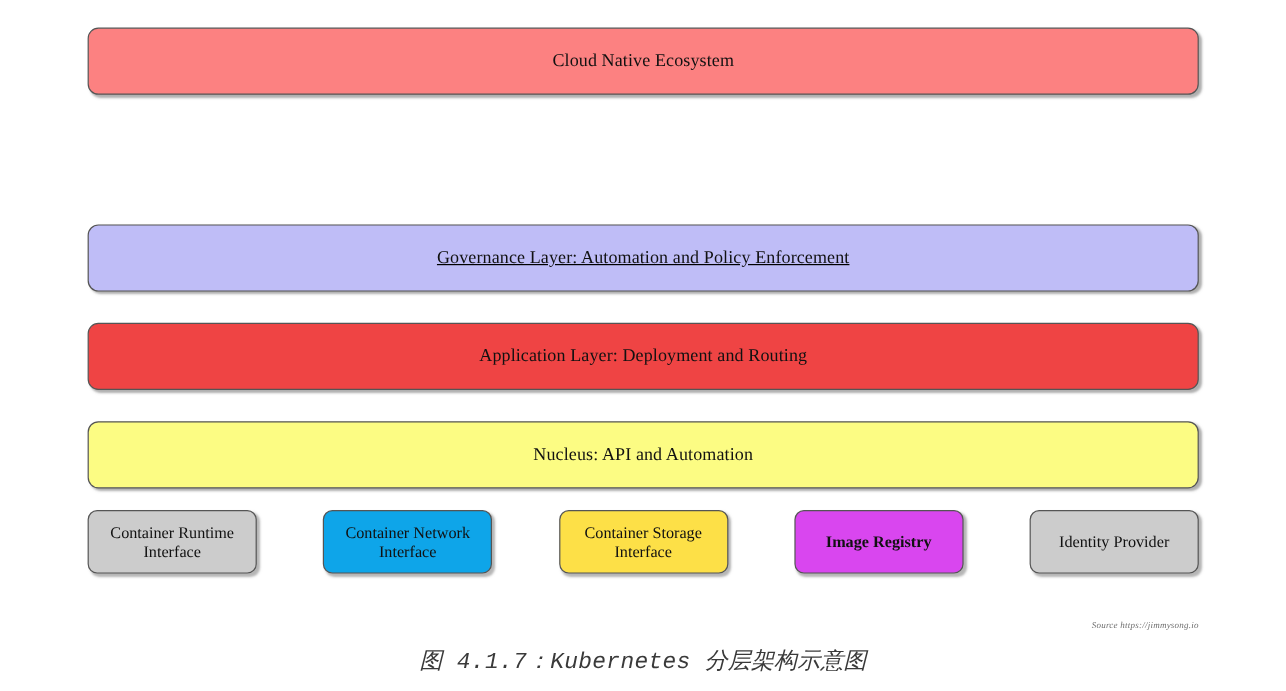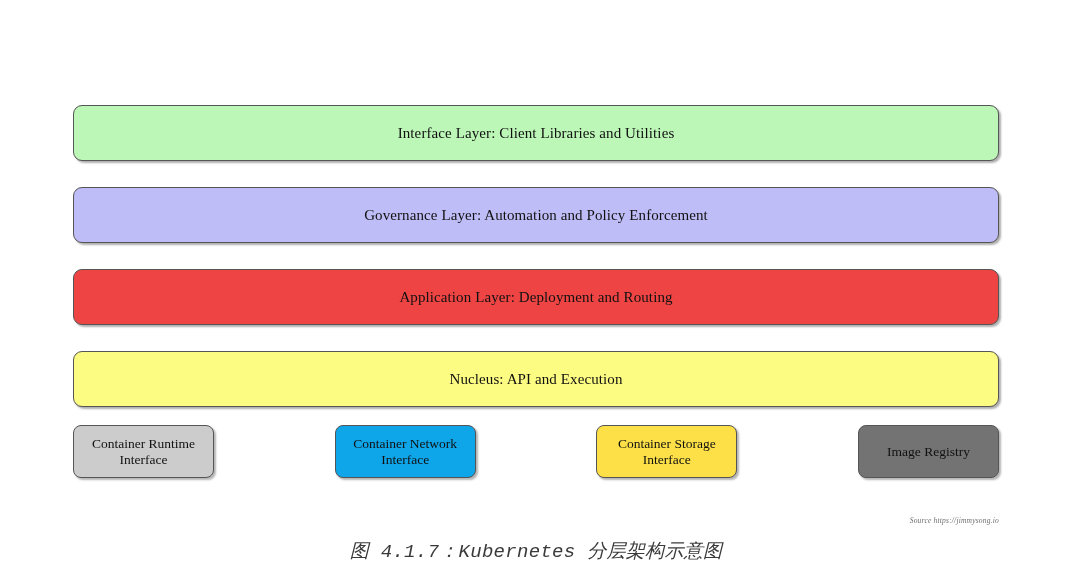--- a/index.html
+++ b/index.html
@@ -40,21 +40,21 @@
     font-size: 15px;
     color: #111111;
     letter-spacing: 0.1px;
     line-height: 1.1;
     text-align: center;
     white-space: nowrap;
   }
 
   .layer.l0 { top: 23px;  }
   .layer.l1 { top: 105px; }
-  .layer.l2 { top: 187px; }
+  .layer.l2 { top: 187px; text-decoration: underline; }
   .layer.l3 { top: 269px; }
   .layer.l4 { top: 351px; }
 
   
   #plugin-row {
     position: absolute;
     left: 73px;
     top: 425px;
     width: 926px;
     height: 53px;
@@ -107,49 +107,52 @@
     color: #3a3a3a;
     letter-spacing: 0.3px;
     white-space: nowrap;
   }
 </style>
 </head>
 <body>
 
 <div id="figure-root">
 
+  <div class="layer l0" style="background: rgb(252, 129, 129); border-color: rgb(85, 85, 85);">
+    <span class="layer-label">Cloud Native Ecosystem</span>
+  </div>
 
-  <div class="layer l1" style="background: rgb(189, 247, 183); border-color: rgb(85, 85, 85);">
-    <span class="layer-label">Interface Layer: Client Libraries and Utilities</span>
-  </div>
 
   <div class="layer l2" style="background: rgb(191, 189, 247); border-color: rgb(85, 85, 85);">
     <span class="layer-label">Governance Layer: Automation and Policy Enforcement</span>
   </div>
 
   <div class="layer l3" style="background: #ef4444; border-color: rgb(85, 85, 85);">
     <span class="layer-label">Application Layer: Deployment and Routing</span>
   </div>
 
   <div class="layer l4" style="background: rgb(252, 252, 131); border-color: rgb(85, 85, 85);">
-    <span class="layer-label">Nucleus: API and Execution</span>
+    <span class="layer-label">Nucleus: API and Automation</span>
   </div>
 
   <div id="plugin-row">
     <div class="plugin-box" style="background: rgb(204, 204, 204); border-color: rgb(85, 85, 85);">
       <span class="plugin-label">Container Runtime Interface</span>
     </div>
     <div class="plugin-box" style="background: #0ea5e9; border-color: rgb(85, 85, 85);">
       <span class="plugin-label">Container Network Interface</span>
     </div>
     <div class="plugin-box" style="background: #fde047; border-color: rgb(85, 85, 85);">
       <span class="plugin-label">Container Storage Interface</span>
     </div>
-    <div class="plugin-box" style="background: #737373; border-color: rgb(85, 85, 85);">
+    <div class="plugin-box" style="background: #d946ef; border-color: rgb(85, 85, 85); font-weight: bold;">
       <span class="plugin-label">Image Registry</span>
+    </div>
+    <div class="plugin-box" style="background: rgb(204, 204, 204); border-color: rgb(85, 85, 85);">
+      <span class="plugin-label">Identity Provider</span>
     </div>
   </div>
 
   <div id="source-note">Source https://jimmysong.io</div>
 
   <div id="caption">图 4.1.7：Kubernetes 分层架构示意图</div>
 
 </div>
 
 </body></html>

